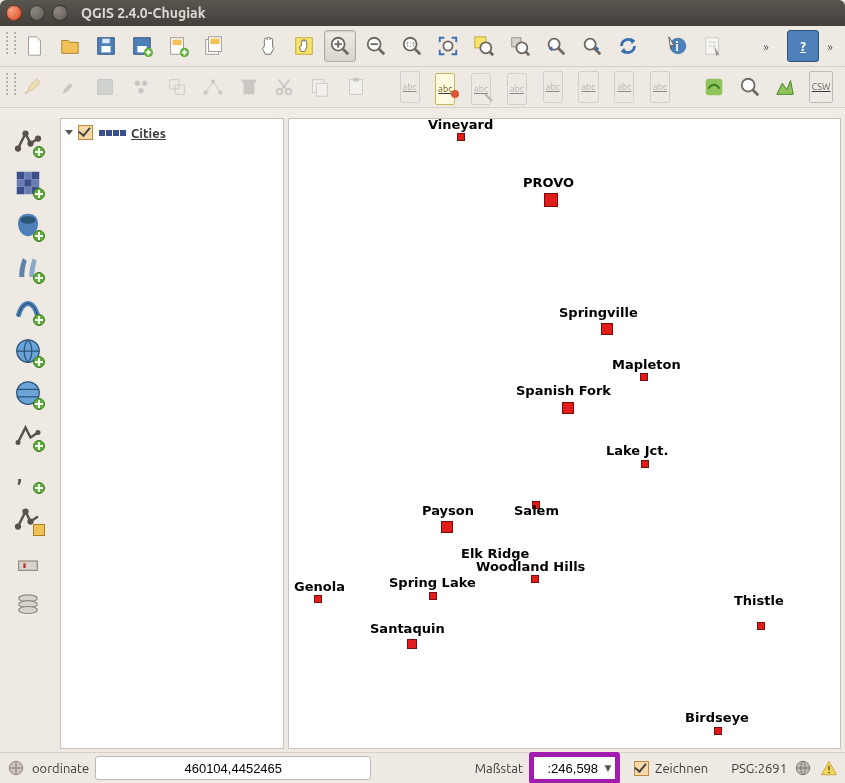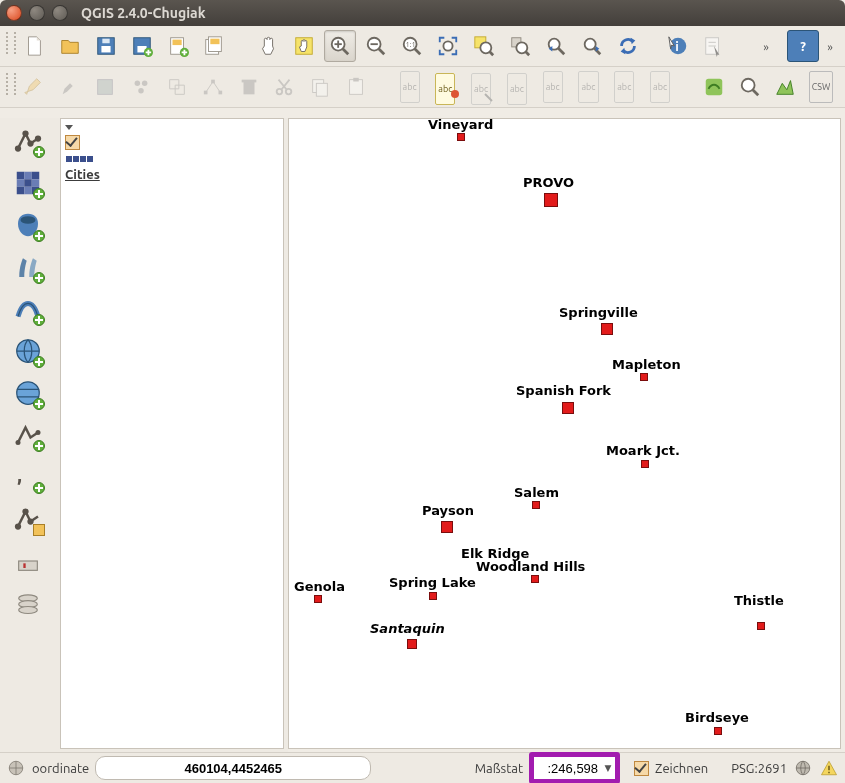--- a/index.html
+++ b/index.html
@@ -5,54 +5,54 @@
 html,body{margin:0;padding:0;font-family:"Ubuntu","DejaVu Sans",sans-serif;font-size:13px;background:#f0ece5;width:845px;height:783px;overflow:hidden;color:#3c3c3c;}
 
 #titlebar{height:26px;background:linear-gradient(#5a554f,#433f3b);color:#dcd8d2;display:flex;align-items:center;padding:0 6px;border-top-left-radius:6px;border-top-right-radius:6px;}
 #titlebar .win-btn{width:14px;height:14px;border-radius:50%;margin-right:7px;border:1px solid rgba(0,0,0,0.5);}
 #titlebar .close{background:radial-gradient(circle at 30% 30%,#f6a083,#d9471d);}
 #titlebar .min,.max{background:radial-gradient(circle at 30% 30%,#8e8880,#5e5a54);}
 #titlebar .title{font-weight:bold;margin-left:6px;font-size:14px;}
 
 .toolbar{background:#eeeae3;border-bottom:1px solid #d5d0c8;padding:4px 8px 4px 18px;display:flex;align-items:center;gap:4px;position:relative;}
 .toolbar .tb-handle{position:absolute;left:6px;top:6px;width:6px;height:22px;border-left:2px dotted #b6b0a6;border-right:2px dotted #b6b0a6;}
-.tb-btn{width:30px;height:30px;border:1px solid transparent;border-radius:3px;display:flex;align-items:center;justify-content:center;cursor:pointer;}
+.tb-btn{width:30px;height:30px;border:1px solid transparent;border-radius:3px;display:flex;align-items:center;justify-content:center;cursor:pointer;text-decoration:underline;}
 .tb-btn.active{border:1px solid #b0aaa0;background:linear-gradient(#efece6,#dad5cc);box-shadow:inset 0 1px 2px rgba(0,0,0,.15);}
 .tb-btn svg{width:22px;height:22px;display:block;}
 .tb-btn .txt{font-size:9px;color:#888;border:1px solid #bbb;padding:10px 2px;border-radius:2px;}
 .tb-btn.faded{opacity:.35;}
 .tb-btn.faded2{opacity:.55;}
 .tb-overflow{width:14px;font-size:12px;color:#555;text-align:center;cursor:pointer;}
 
 #main{position:absolute;top:118px;left:0;right:0;bottom:30px;display:flex;}
 #left-tools{width:56px;background:#eeeae3;display:flex;flex-direction:column;align-items:center;padding-top:6px;gap:8px;}
 #left-tools .lt-btn{width:34px;height:34px;display:flex;align-items:center;justify-content:center;cursor:pointer;}
 #layers-panel{width:232px;background:#eeeae3;display:flex;flex-direction:column;}
 #layers-head{display:flex;align-items:center;justify-content:space-between;padding:3px 6px;color:#5a5650;}
 #layers-head .hicons{display:flex;gap:2px;}
 #layers-head .hicons span{width:12px;height:12px;border:1px solid #a59f95;font-size:9px;line-height:10px;text-align:center;color:#7b766d;cursor:pointer;}
 #layers-tree{flex:1;background:#fff;border:1px solid #c9c3b9;margin:0 4px 4px 4px;padding:6px 4px;}
-.tree-row{display:flex;gap:5px;font-weight:bold;flex-direction:column;}
+.tree-row{display:flex;align-items:center;gap:5px;font-weight:bold;}
 .tree-row .twisty{width:0;height:0;border-left:4px solid transparent;border-right:4px solid transparent;border-top:5px solid #555;}
 .tree-row .chk{width:13px;height:13px;border:1px solid #bf883f;background:#f6d9a8;position:relative;}
 .tree-row .chk::after{content:"";position:absolute;left:2px;top:-1px;width:5px;height:9px;border-right:2px solid #444;border-bottom:2px solid #444;transform:rotate(40deg);}
 .tree-row .sym{display:flex;gap:0;}
 .tree-row .sym span{width:6px;height:6px;background:#3b4f8c;margin:0.5px;}
 .tree-row .lyrname{text-decoration:underline;}
 
 #canvas{flex:1;background:#fff;border:1px solid #c9c3b9;margin-right:4px;margin-bottom:4px;position:relative;overflow:hidden;}
 .city-pt{position:absolute;background:#e21b1b;border:1px solid #7a0d0d;}
 .city-pt.s6{width:6px;height:6px;}
 .city-pt.s8{width:8px;height:8px;}
 .city-pt.s10{width:10px;height:10px;}
 .city-pt.s12{width:12px;height:12px;}
 .city-lbl{position:absolute;font-weight:bold;color:#000;white-space:nowrap;font-family:"DejaVu Sans",sans-serif;}
 
 #status{position:absolute;left:0;right:0;bottom:0;height:30px;background:#eeeae3;border-top:1px solid #d5d0c8;display:flex;align-items:center;padding:0 6px;gap:6px;font-size:13px;color:#3c3c3c;}
-#status input.coord-in{width:270px;height:20px;border:1px solid #c0bab1;background:#fff;text-align:center;font-size:13px;border-radius:10px;font-weight:bold;}
+#status input.coord-in{width:270px;height:20px;border:1px solid #c0bab1;background:#fff;text-align:center;font-size:13px;border-radius:3px;}
 #status .scale-wrap{display:flex;align-items:center;border:5px solid #a21caf;border-radius:3px;background:#fff;height:22px;}
 #status .scale-in{width:62px;border:none;text-align:right;font-size:13px;background:transparent;padding-right:3px;}
 #status .scale-dd{width:14px;text-align:center;color:#555;cursor:pointer;font-size:9px;}
 #status .chk2{width:13px;height:13px;border:1px solid #bf883f;background:#f6d9a8;position:relative;margin-left:8px;}
 #status .chk2::after{content:"";position:absolute;left:2px;top:-1px;width:5px;height:9px;border-right:2px solid #444;border-bottom:2px solid #444;transform:rotate(40deg);}
 #status .sicon{width:20px;height:20px;display:flex;align-items:center;justify-content:center;}
 
 .plus-badge{position:absolute;right:-2px;bottom:-2px;width:10px;height:10px;border-radius:50%;background:#5fae3a;border:1px solid #3e7d23;}
 .plus-badge::before{content:"";position:absolute;left:4px;top:1px;width:2px;height:8px;background:#fff;}
 .plus-badge::after{content:"";position:absolute;left:1px;top:4px;width:8px;height:2px;background:#fff;}
@@ -431,37 +431,37 @@
       <div class="city-lbl" style="left: 139px; top: -2px;">Vineyard</div>
       <div class="city-pt s12" style="left: 255px; top: 74px;"></div>
       <div class="city-lbl" style="left: 234px; top: 56px;">PROVO</div>
       <div class="city-pt s10" style="left: 312px; top: 204px;"></div>
       <div class="city-lbl" style="left: 270px; top: 186px;">Springville</div>
       <div class="city-pt s6" style="left: 351px; top: 254px;"></div>
       <div class="city-lbl" style="left: 323px; top: 238px;">Mapleton</div>
       <div class="city-pt s10" style="left: 273px; top: 283px;"></div>
       <div class="city-lbl" style="left: 227px; top: 264px;">Spanish Fork</div>
       <div class="city-pt s6" style="left: 352px; top: 341px;"></div>
-      <div class="city-lbl" style="left: 317px; top: 324px;">Moark Jct.</div>
+      <div class="city-lbl" style="left: 317px; top: 324px;">Lake Jct.</div>
       <div class="city-pt s6" style="left: 243px; top: 382px;"></div>
-      <div class="city-lbl" style="left: 225px; top: 366px;">Salem</div>
+      <div class="city-lbl" style="left: 225px; top: 384px;">Salem</div>
       <div class="city-pt s10" style="left: 152px; top: 402px;"></div>
       <div class="city-lbl" style="left: 133px; top: 384px;">Payson</div>
       <div class="city-pt s6" style="left: 242px; top: 456px;"></div>
       <div class="city-lbl" style="left: 172px; top: 427px;">Elk Ridge</div>
       <div class="city-pt s6" style="left: 242px; top: 456px;"></div>
       <div class="city-lbl" style="left: 187px; top: 440px;">Woodland Hills</div>
       <div class="city-pt s6" style="left: 25px; top: 476px;"></div>
       <div class="city-lbl" style="left: 5px; top: 460px;">Genola</div>
       <div class="city-pt s6" style="left: 140px; top: 473px;"></div>
       <div class="city-lbl" style="left: 100px; top: 456px;">Spring Lake</div>
       <div class="city-pt s6" style="left: 468px; top: 503px;"></div>
       <div class="city-lbl" style="left: 445px; top: 474px;">Thistle</div>
       <div class="city-pt s8" style="left: 118px; top: 520px;"></div>
-      <div class="city-lbl" style="left: 81px; top: 502px; font-style: italic;">Santaquin</div>
+      <div class="city-lbl" style="left: 81px; top: 502px;">Santaquin</div>
       <div class="city-pt s6" style="left: 425px; top: 608px;"></div>
       <div class="city-lbl" style="left: 396px; top: 591px;">Birdseye</div>
     </div>
 </div>
 
 <div id="status">
   <span class="sicon">
       <svg width="18" height="18" viewBox="0 0 24 24">
         <circle cx="12" cy="12" r="9" fill="#c8c2b8" stroke="#7a746b"></circle>
         <path d="M3 12h18M12 3v18" stroke="#7a746b"></path>

